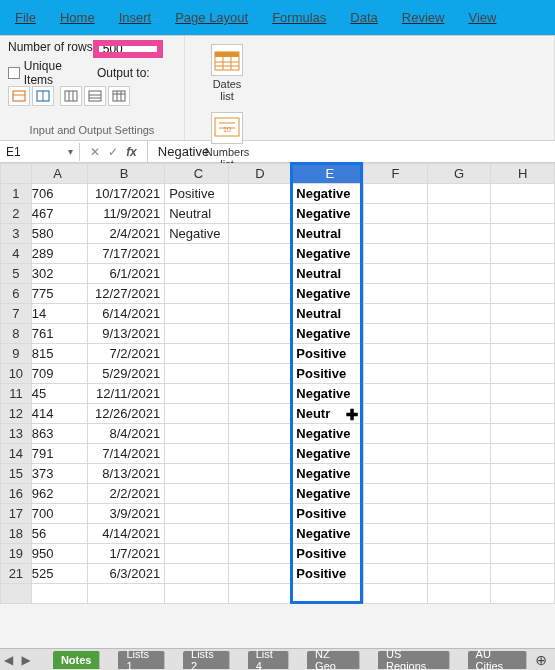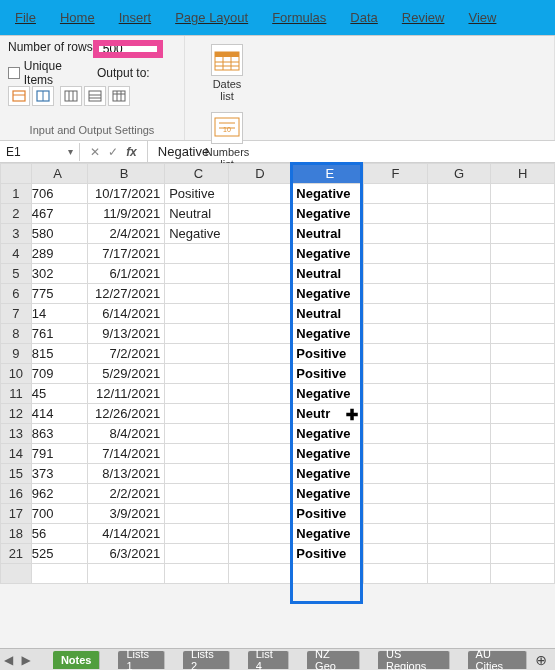--- a/index.html
+++ b/index.html
@@ -420,20 +420,31 @@
           <td class="col-a">56</td>
           <td class="col-b">4/14/2021</td>
           <td class="col-c"></td>
           <td class="col-d"></td>
           <td class="col-e">Negative</td>
           <td class="col-f"></td>
           <td class="col-g"></td>
           <td class="col-h"></td>
         </tr>
         <tr>
+          <th class="rowhdr">19</th>
+          <td class="col-a">950</td>
+          <td class="col-b">1/7/2021</td>
+          <td class="col-c"></td>
+          <td class="col-d"></td>
+          <td class="col-e">Positive</td>
+          <td class="col-f"></td>
+          <td class="col-g"></td>
+          <td class="col-h"></td>
+        </tr>
+        <tr>
           <th class="rowhdr">21</th>
           <td class="col-a">525</td>
           <td class="col-b">6/3/2021</td>
           <td class="col-c"></td>
           <td class="col-d"></td>
           <td class="col-e">Positive</td>
           <td class="col-f"></td>
           <td class="col-g"></td>
           <td class="col-h"></td>
         </tr>

